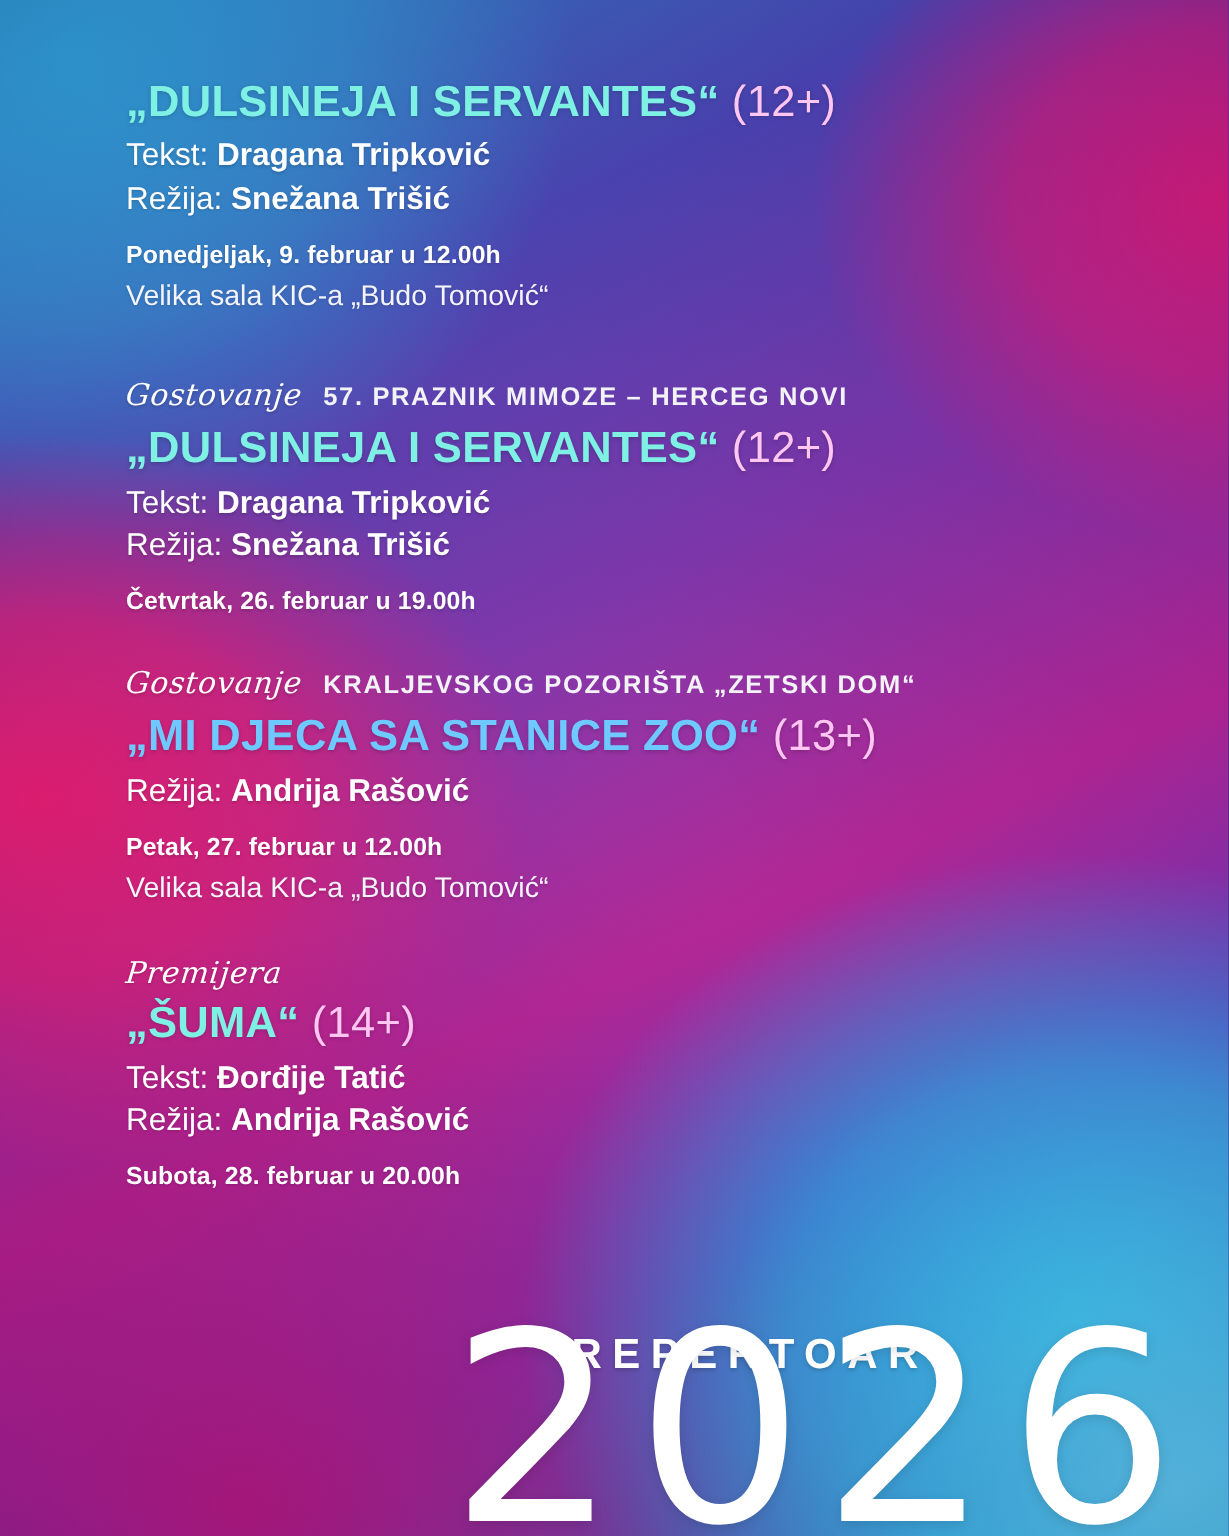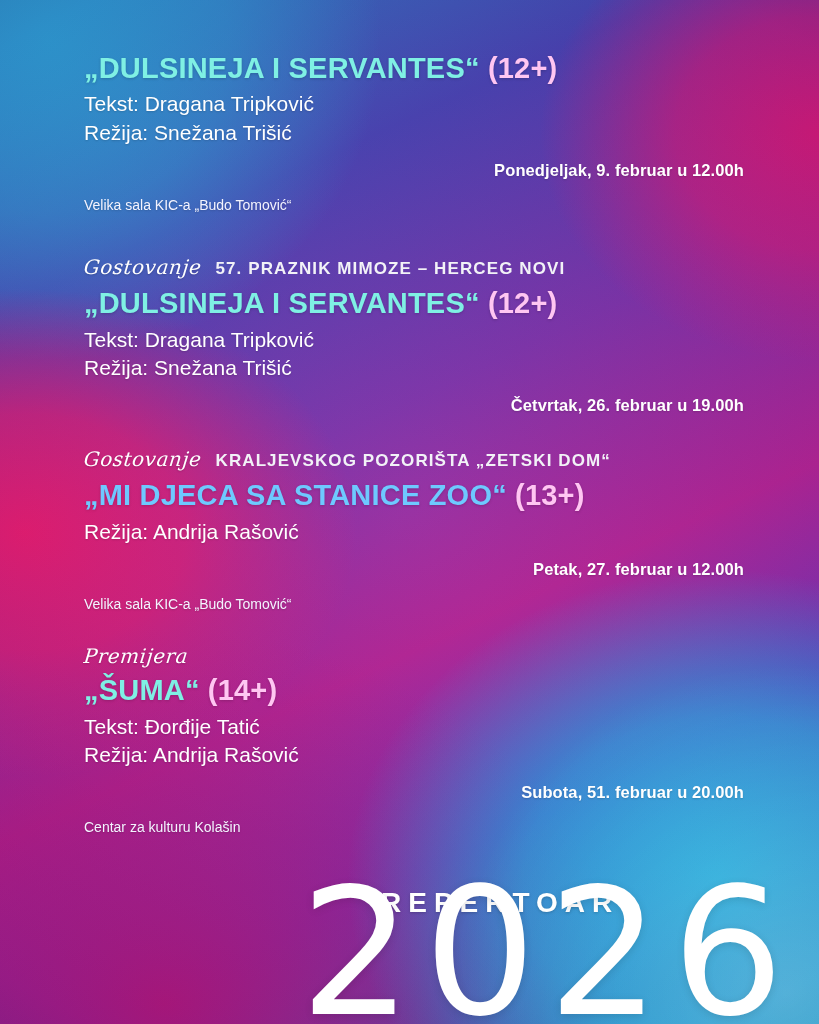--- a/index.html
+++ b/index.html
@@ -71,45 +71,44 @@
   .title {
     font-size: 29px;
     font-weight: 700;
     letter-spacing: 0.2px;
     margin: 6px 0 6px 0;
     line-height: 1.12;
     text-shadow: 0 1px 3px rgba(0,0,0,0.18);
   }
   .title .t-main { color: #7ff0e4; }
   .title .t-main.violet { color: #6ec9ff; text-align: center; }
-  .title .t-age { color: #ffc6f2; font-weight: 700; }
+  .title .t-age { color: #ffc6f2; font-weight: 400; }
 
   .credit {
     font-size: 21px;
     color: #ffffff;
     line-height: 1.35;
     font-weight: 400;
     text-shadow: 0 1px 2px rgba(0,0,0,0.16);
   }
-  .credit b { font-weight: 400; }
+  .credit b { font-weight: 700; }
 
   .when {
     font-size: 16.5px;
     font-weight: 700;
     color: #ffffff;
     margin-top: 14px;
     letter-spacing: 0.1px;
     text-shadow: 0 1px 2px rgba(0,0,0,0.16);
-    text-align: right;
   }
   .where {
-    font-size: 14px;
+    font-size: 19px;
     font-weight: 400;
     color: #f4f4ff;
-    margin-top: 17px;
+    margin-top: 7px;
     text-shadow: 0 1px 2px rgba(0,0,0,0.16);
   }
 
   .gap-lg { height: 40px; }
   .gap-md { height: 30px; }
 
   
   #bottom {
     position: absolute;
     left: 0; right: 0; bottom: 0;
@@ -216,22 +215,21 @@
         <span class="t-age">(14+)</span>
       </div>
       <div class="credit">
         <span>Tekst:</span>
         <b>Đorđije Tatić</b>
       </div>
       <div class="credit">
         <span>Režija:</span>
         <b>Andrija Rašović</b>
       </div>
-      <div class="when">Subota, 51. februar u 20.00h</div>
-      <div class="where">Centar za kulturu Kolašin</div>
+      <div class="when">Subota, 28. februar u 20.00h</div>
     </div>
 
   </div>
 
   <div id="bottom">
     <div id="repertoar">REPERTOAR</div>
     <div id="year">2026</div>
   </div>
 </div>
 

